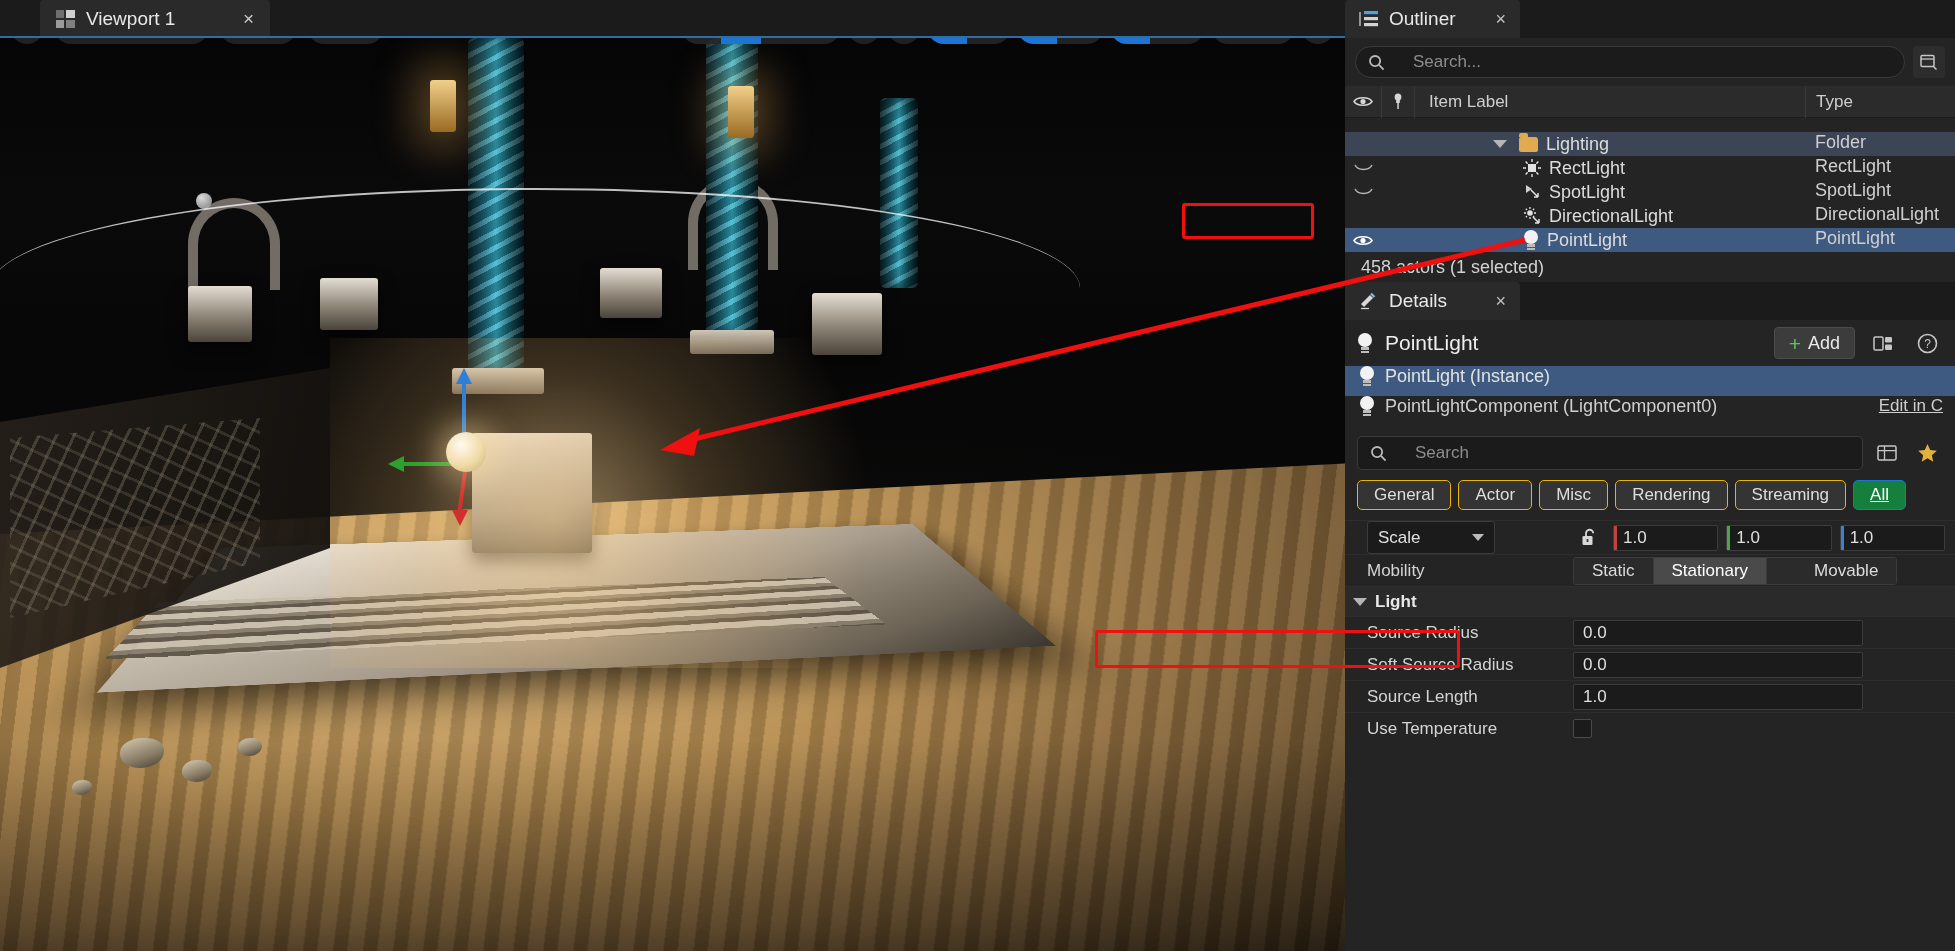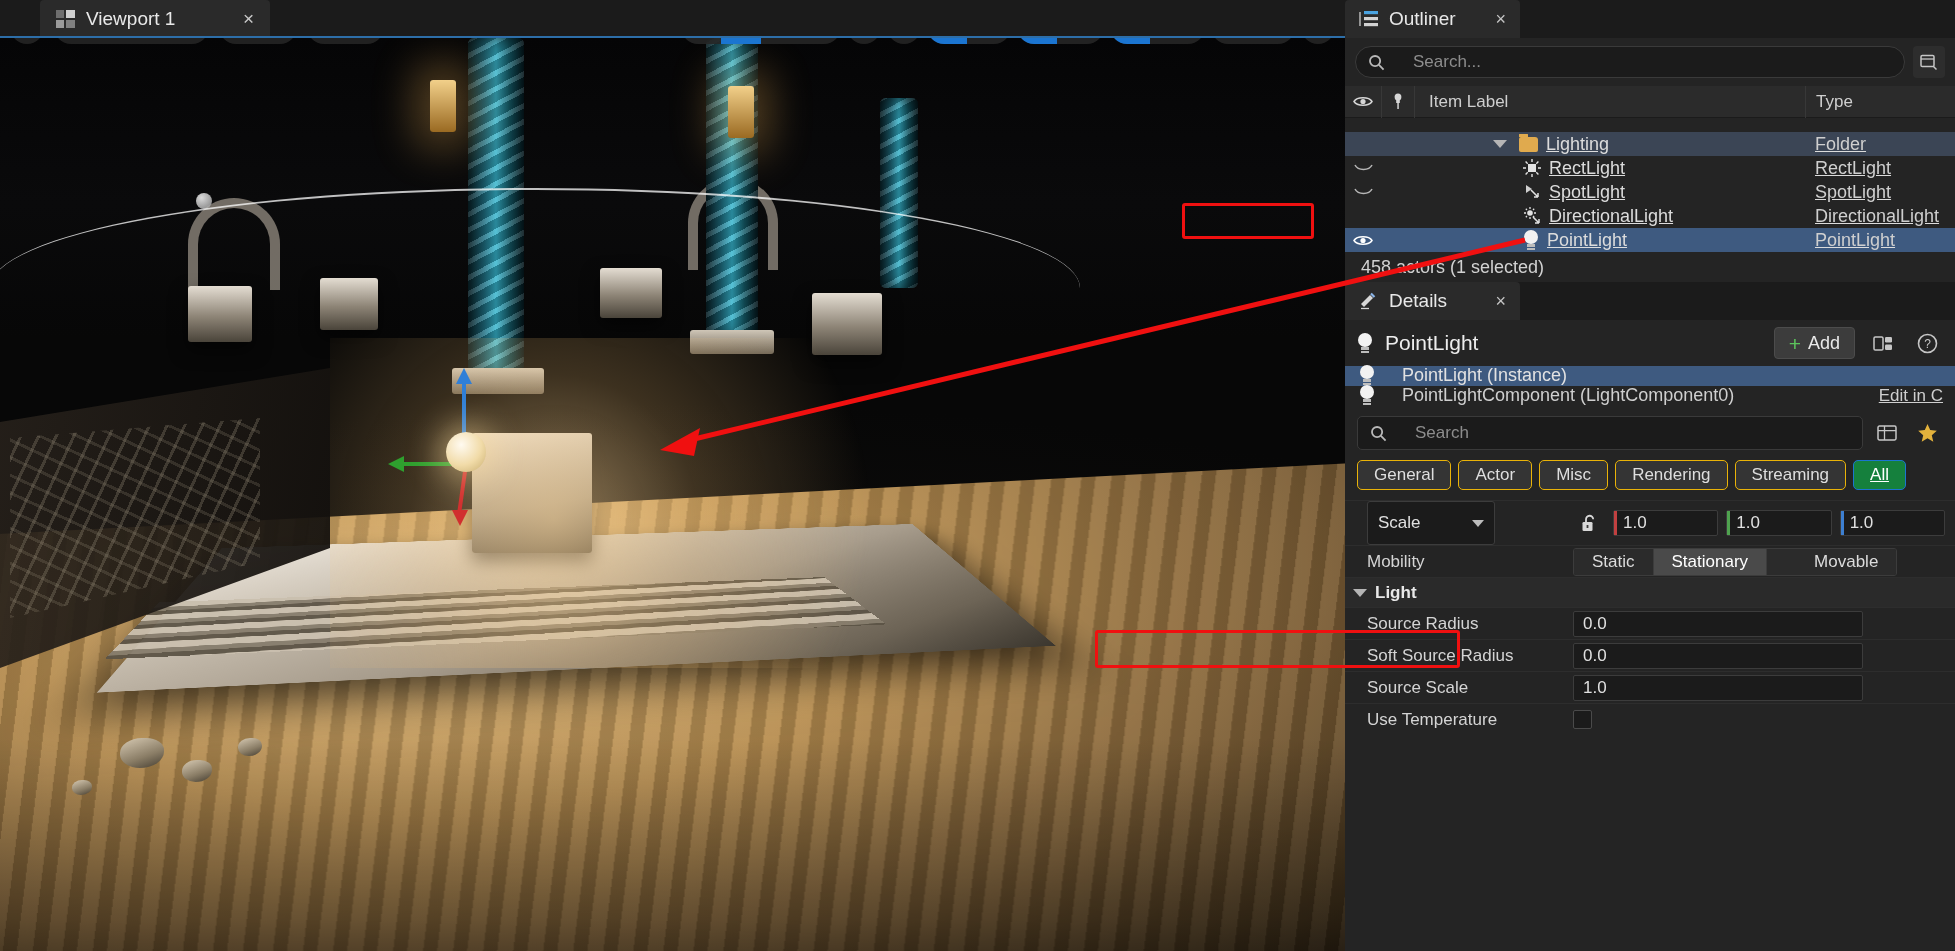--- a/index.html
+++ b/index.html
@@ -167,21 +167,21 @@
   .sq-btn { width:32px; height:32px; border-radius:4px; background:#2d2d2d; display:flex; align-items:center; justify-content:center; cursor:pointer;}
 
   .outliner-head { display:flex; align-items:center; height:32px; background:#2b2b2b; border-bottom:1px solid #1b1b1b;
      font-size:17px; color:#cfcfcf; }
   .oh-cell { display:flex; align-items:center; justify-content:center; height:32px; }
   .oh-eye { width:36px; } .oh-pin { width:34px; border-left:1px solid #383838; border-right:1px solid #383838;}
   .oh-label { flex:1; padding-left:14px; justify-content:flex-start; }
   .oh-type { width:150px; padding-left:10px; justify-content:flex-start; border-left:1px solid #383838;}
 
   .outliner-rows { position:relative; background:#242424; }
-  .orow { display:flex; align-items:center; height:24px; font-size:18px; color:#dcdcdc;text-decoration:underline; }
+  .orow { display:flex; height:24px; font-size:18px; color:#dcdcdc; }
   .orow.clipped { height:14px; overflow:hidden; }
   .orow.folder { background:#3b4555; }
   .orow.sel { background:#3e5a80; }
   .orow .c-eye { width:36px; display:flex; align-items:center; justify-content:center; }
   .orow .c-pin { width:34px; }
   .orow .c-label { flex:1; display:flex; align-items:center; gap:8px; white-space:nowrap; overflow:hidden; }
   .orow .c-type { width:150px; padding-left:10px; color:#cfcfcf; white-space:nowrap; overflow:hidden; }
   .indent-1 { padding-left:78px; } .indent-2 { padding-left:108px; }
   .tri { width:0;height:0;border-left:7px solid transparent;border-right:7px solid transparent;border-top:8px solid #b5b5b5; margin-right:4px;}
   .folder-ic { width:19px;height:15px;background:#e0aa4e;border-radius:2px 3px 2px 2px; position:relative; flex:none;}
@@ -190,21 +190,21 @@
 
   
   .details-title { display:flex; align-items:center; gap:12px; height:46px; padding:0 12px; background:#242424; }
   .details-title .nm { font-size:21px; color:#ededed; flex:1; }
   .add-btn { display:flex; align-items:center; gap:7px; height:32px; padding:0 14px; border-radius:4px;
      background:#3c3c3c; border:1px solid #4c4c4c; font-size:18px; color:#eaeaea; cursor:pointer; }
   .plus { color:#5cc45c; font-size:21px; line-height:1; }
   .icon-btn { width:32px;height:32px;display:flex;align-items:center;justify-content:center;cursor:pointer;color:#c9c9c9;}
 
   .comp-tree { background:#242424; }
-  .comp-row { display:flex; align-items:flex-end; gap:27px; height:20px; padding-left:14px; font-size:18px; color:#e2e2e2; }
+  .comp-row { display:flex; align-items:flex-start; gap:10px; height:30px; padding-left:14px; font-size:18px; color:#e2e2e2; }
   .comp-row.sel { background:#3e5a80; }
   .comp-row .edit { margin-left:auto; margin-right:12px; font-size:17px; color:#cfcfcf; text-decoration:underline; white-space:nowrap;}
   .comp-row.child { color:#cfcfcf; }
   .bulb { width:16px; height:21px; position:relative; flex:none; }
   .bulb .b { position:absolute; left:1px; top:0; width:14px; height:14px; border-radius:50%; background:#f2f2f2; }
   .bulb .s { position:absolute; left:4px; top:14px; width:8px; height:3px; background:#bdbdbd; }
   .bulb .s2 { position:absolute; left:4px; top:18px; width:8px; height:2px; background:#bdbdbd; }
 
   .det-search { padding:10px 12px; background:#242424; }
   .det-search .search-box { border-radius:5px; height:34px; }
@@ -219,21 +219,21 @@
   .prow { display:flex; align-items:stretch; min-height:32px; border-top:1px solid #2d2d2d; }
   .prow .lbl { width:218px; display:flex; align-items:center; padding-left:22px; font-size:17px; color:#d4d4d4; }
   .prow .val { flex:1; display:flex; align-items:center; padding:0 10px; gap:8px; }
   .sect { display:flex; align-items:center; gap:8px; height:30px; padding-left:8px; background:#2a2a2a;
       font-size:17px; color:#e8e8e8; font-weight:bold; border-top:1px solid #2d2d2d; }
   .tri-d { width:0;height:0;border-left:7px solid transparent;border-right:7px solid transparent;border-top:8px solid #b5b5b5;}
   .num-field { flex:1; height:26px; background:#1b1b1b; border:1px solid #3c3c3c; border-radius:2px;
       display:flex; align-items:center; padding-left:9px; font-size:17px; color:#e0e0e0; position:relative; min-width:0; }
   .num-field.x:before,.num-field.y:before,.num-field.z:before{content:"";position:absolute;left:0;top:0;bottom:0;width:3px;}
   .num-field.x:before{background:#c14040;} .num-field.y:before{background:#4fa34f;} .num-field.z:before{background:#3d7fd1;}
-  .scale-sel { display:flex; align-items:center; gap:10px; width:128px; height:44px; background:#1b1b1b;
+  .scale-sel { display:flex; align-items:center; gap:10px; width:128px; height:33px; background:#1b1b1b;
       border:1px solid #3c3c3c; border-radius:3px; padding:0 10px; font-size:17px; color:#e0e0e0; cursor:pointer;}
   .chev { width:0;height:0;border-left:6px solid transparent;border-right:6px solid transparent;border-top:7px solid #bdbdbd; margin-left:auto;}
   .seg { display:flex; border:1px solid #3c3c3c; border-radius:3px; overflow:hidden; }
   .seg div { padding:0 18px; height:26px; display:flex; align-items:center; font-size:17px; color:#dcdcdc;
       background:#2b2b2b; cursor:pointer; border-right:1px solid #3c3c3c;}
   .seg div:last-child{border-right:none;padding-left:47px;}
   .seg div.on { background:#4a4a4a; color:#fff; }
   .chk { width:19px; height:19px; background:#1b1b1b; border:1px solid #4a4a4a; border-radius:2px; }
 
   
@@ -699,21 +699,21 @@
       </div>
 
       <div class="prow">
         <div class="lbl">Soft Source Radius</div>
         <div class="val">
           <div class="num-field" style="max-width:290px">0.0</div>
         </div>
       </div>
 
       <div class="prow">
-        <div class="lbl">Source Scale</div>
+        <div class="lbl">Source Length</div>
         <div class="val">
           <div class="num-field" style="max-width:290px">1.0</div>
         </div>
       </div>
 
       <div class="prow">
         <div class="lbl">Use Temperature</div>
         <div class="val">
           <div class="chk"></div>
         </div>

